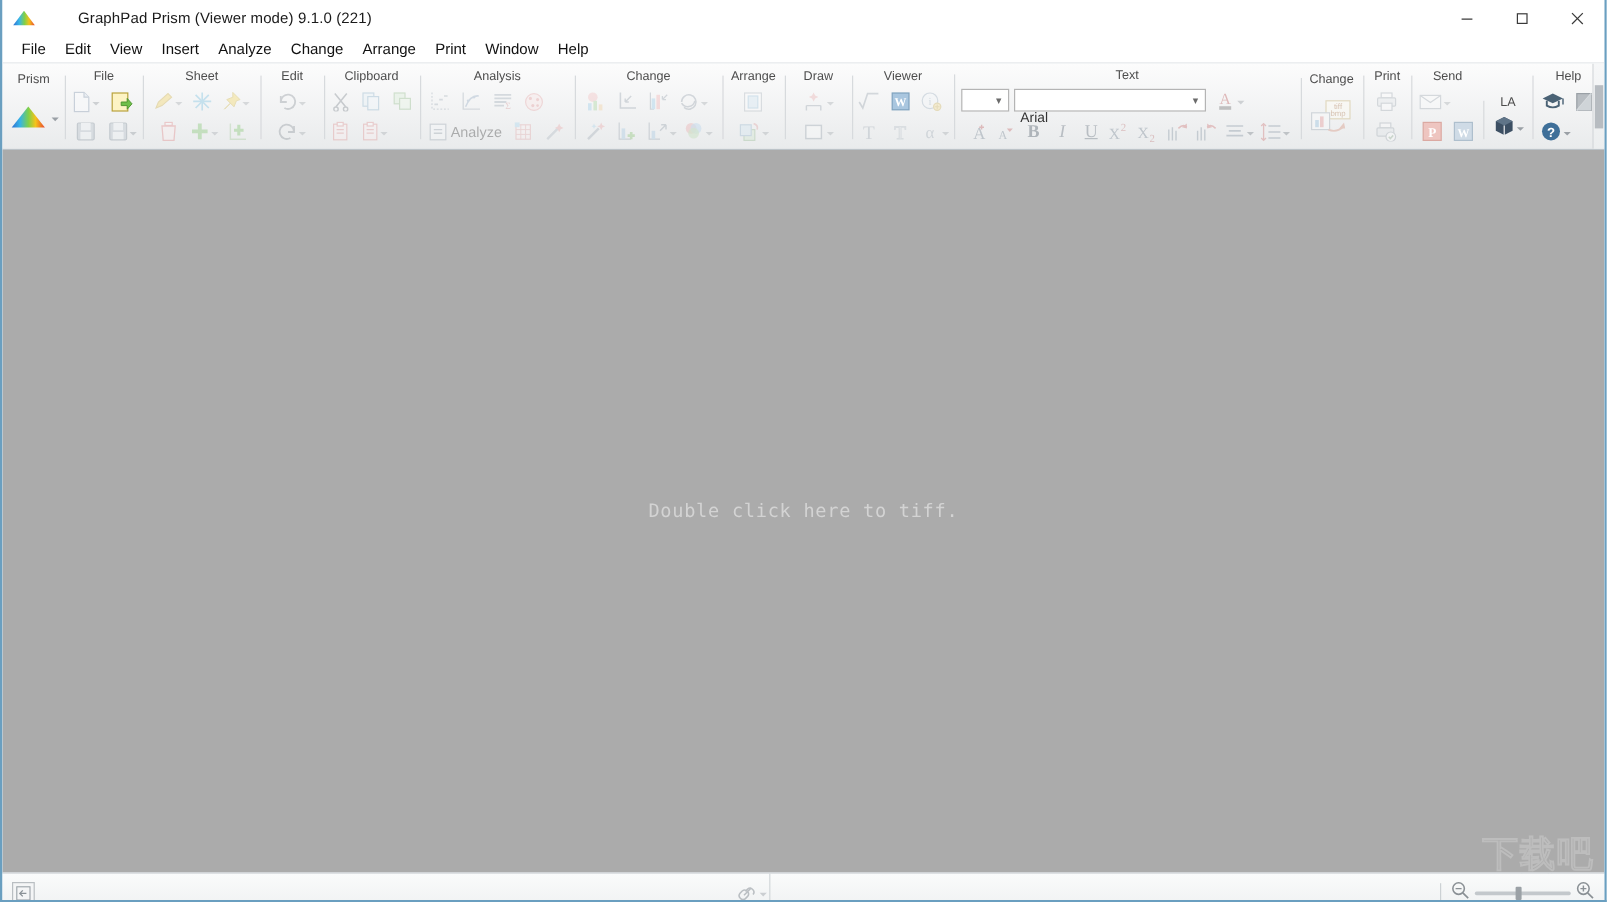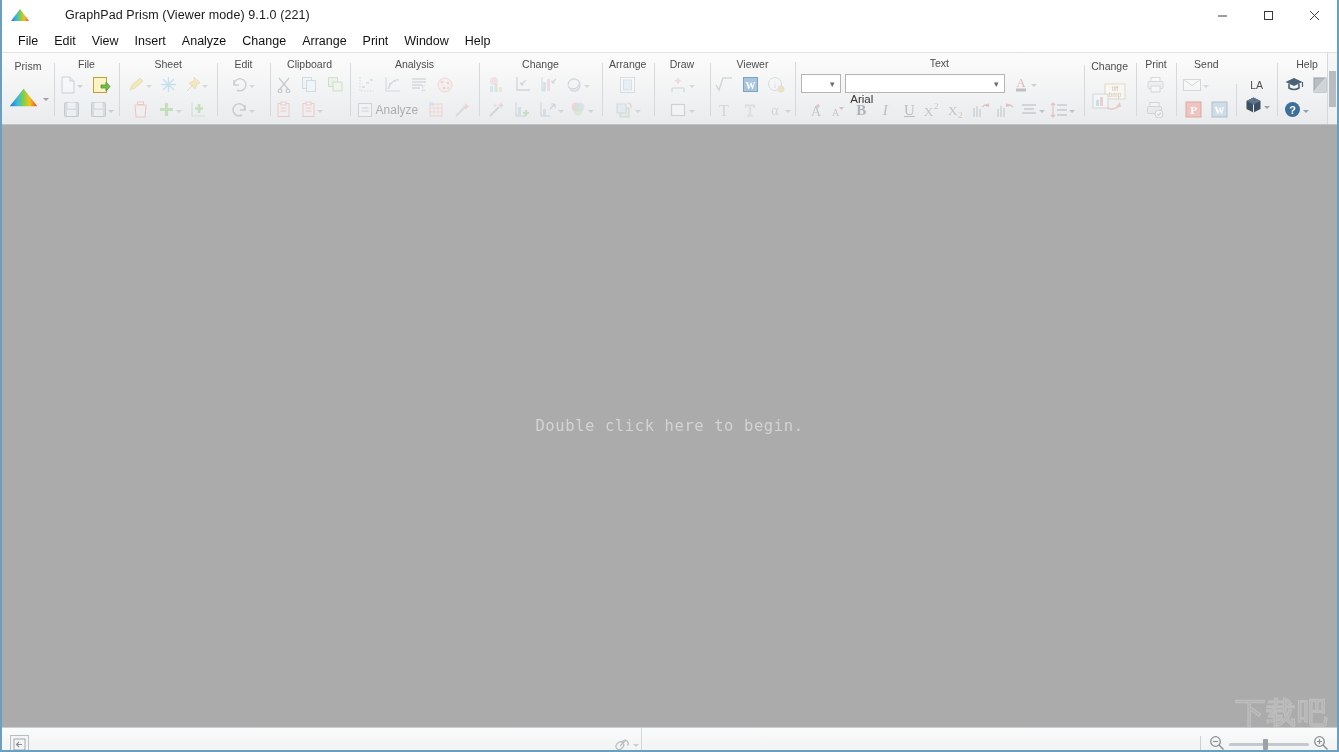--- a/index.html
+++ b/index.html
@@ -969,21 +969,21 @@
         </div>
       </div>
     </div>
 
     <div class="ribbon-nub">
       <div class="thumb"></div>
     </div>
   </div>
 
   <div class="canvas">
-    <div class="canvas-hint">Double click here to begin.</div>
+    <div class="canvas-hint">Double click here to tiff.</div>
     <div class="watermark">
       <div class="wm-cn">下载吧</div>
       <div class="wm-url">www.xiazaiba.com</div>
     </div>
   </div>
 
   <div class="statusbar">
     <div class="sb-left">
       <div class="sb-box">
         <svg width="13" height="13" viewBox="0 0 13 13">

